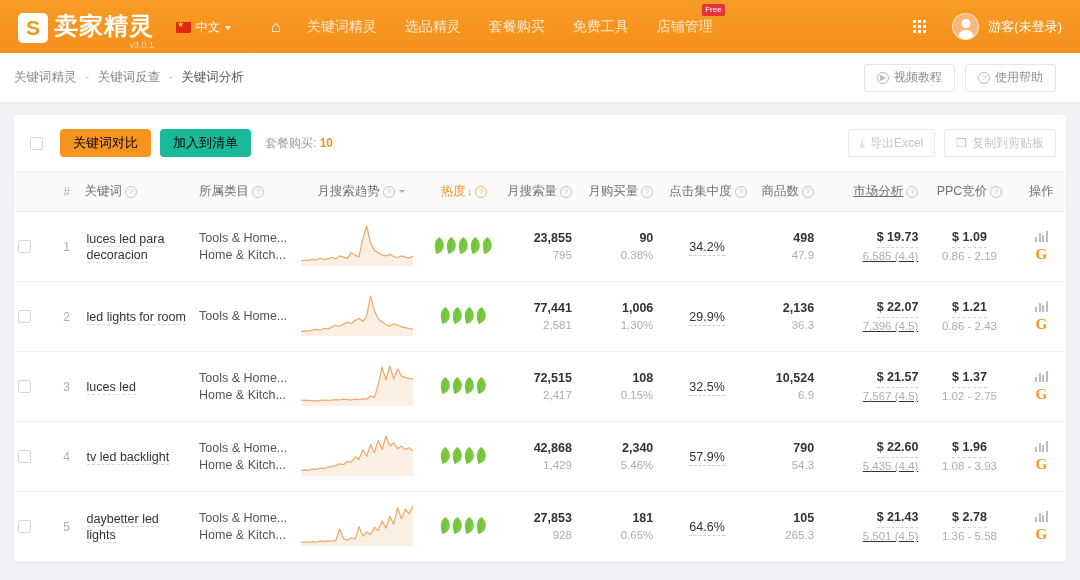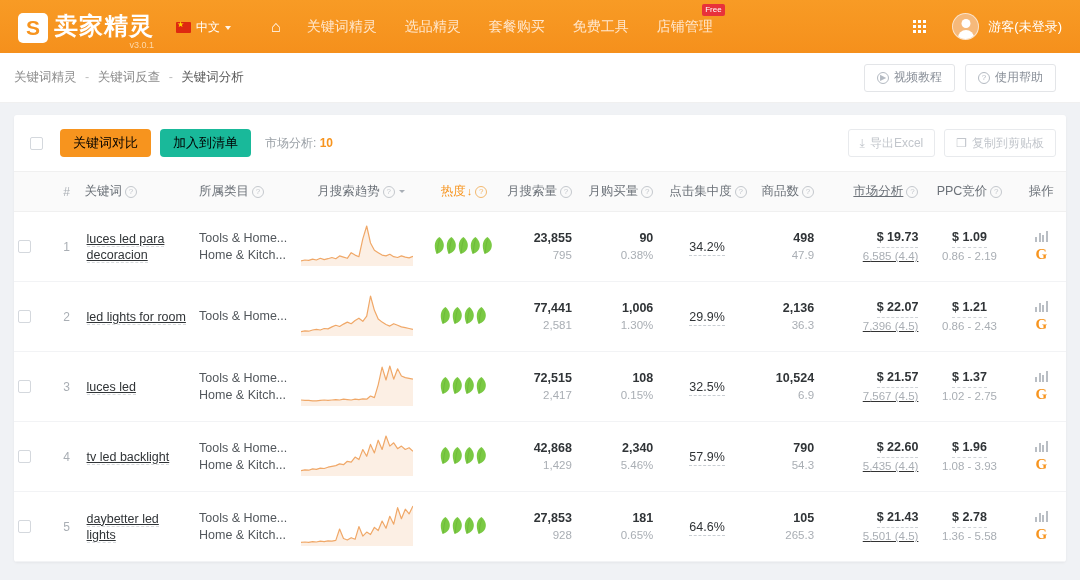--- a/index.html
+++ b/index.html
@@ -213,21 +213,20 @@
   .c-prod{ width: 74px; text-align: right; padding-right: 14px; }
   .c-mkt { width: 88px; text-align: right; text-decoration: underline; }
   .c-ppc { width: 88px; text-align: center; }
   .c-act { width: 46px; text-align: center; }
 
   .kw {
     color: #303437; line-height: 16px;
     border-bottom: 1px dashed #d7dadd;
     display: inline;
     cursor: pointer;
-    text-decoration: underline;
   }
   .cat-line { color: #52575c; line-height: 17px; white-space: nowrap; overflow: hidden; }
   .big { color: #303437; font-weight: bold; line-height: 17px; }
   .sub { color: #a9aeb4; font-size: 11.5px; line-height: 16px; }
   .ctr-val {
     color: #303437; border-bottom: 1px dashed #c9ced3;
     padding-bottom: 1px; cursor: pointer;
   }
   .dash-u { border-bottom: 1px dashed #d0d4d8; display: inline-block; padding-bottom: 1px; }
 
@@ -311,21 +310,21 @@
 </div>
 
 <div class="wrap">
   <div class="card">
 
     <div class="toolbar">
       <div class="cbx"></div>
       <button class="btn btn-orange">关键词对比</button>
       <button class="btn btn-teal">加入到清单</button>
       <div class="result-count">
-        <span>市场分析: </span><b>10</b>
+        <span>套餐购买: </span><b>10</b>
       </div>
       <div class="toolbar-right">
         <div class="disabled-btn">
           <span>⤓</span>
           <span>导出Excel</span>
         </div>
         <div class="disabled-btn">
           <span>❒</span>
           <span>复制到剪贴板</span>
         </div>

